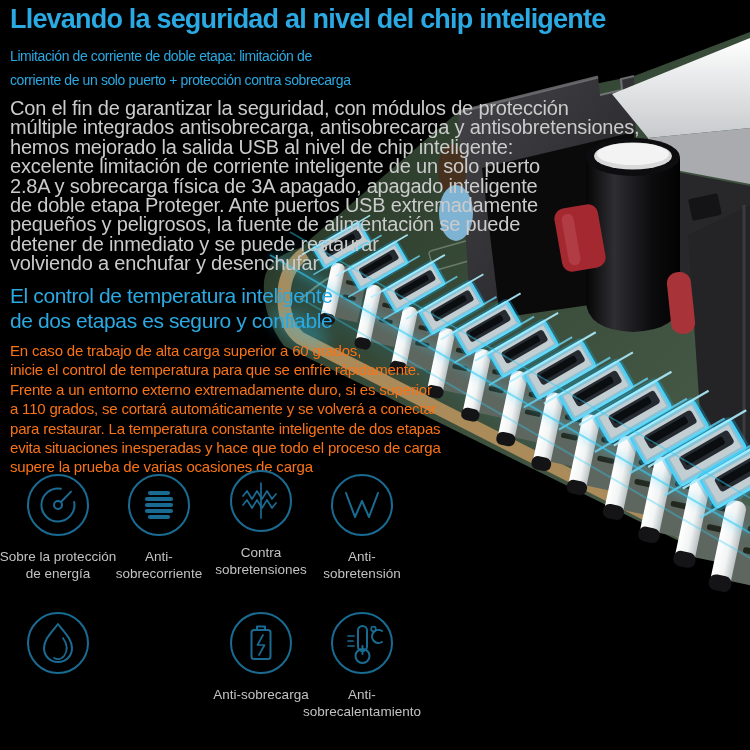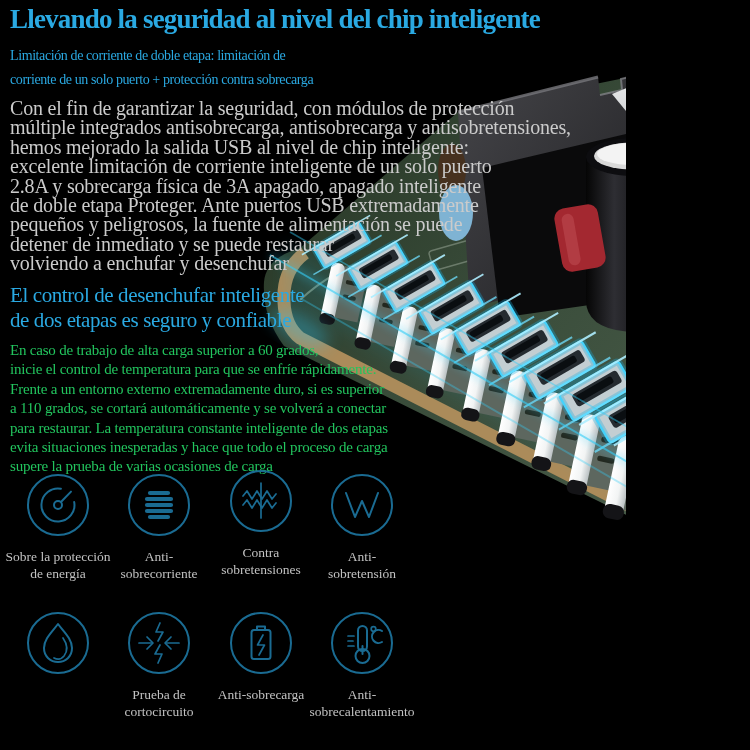--- a/index.html
+++ b/index.html
@@ -1,27 +1,27 @@
 <!DOCTYPE html>
 <html><head>
 <meta charset="utf-8">
 <style>
   html,body{margin:0;padding:0;background:#000;}
-  .stage{position:relative;width:626px;height:750px;background:#000;overflow:hidden;
-         font-family:Liberation Serif, serif;}
+  .stage{position:relative;width:750px;height:750px;background:#000;overflow:hidden;
+         font-family:Liberation Sans, sans-serif;}
   .stage *{box-sizing:border-box;}
   .photo{position:absolute;left:0;top:0;width:750px;height:750px;pointer-events:none;z-index:0;}
   .txt{position:absolute;z-index:2;white-space:pre-line;margin:0;}
   .title{left:10px;top:4px;font-size:27px;font-weight:bold;letter-spacing:-0.8px;color:#2aa9e2;}
   .subtitle{left:10px;top:44px;font-size:14px;font-weight:400;letter-spacing:-0.4px;
             line-height:24px;color:#2aa9e2;}
   .body1{left:10px;top:99px;font-size:20px;letter-spacing:-0.2px;line-height:19.4px;color:#cbcbcb;}
   .h2{left:10px;top:283px;font-size:21px;font-weight:400;letter-spacing:-0.4px;
       line-height:25px;color:#2aa9e2;}
-  .body2{left:10px;top:341px;font-size:15px;letter-spacing:-0.2px;line-height:19.4px;color:#22c55e;}
+  .body2{left:10px;top:341px;font-size:15px;letter-spacing:-0.2px;line-height:19.4px;color:#f97316;}
   .feature{position:absolute;width:134px;z-index:2;display:flex;flex-direction:column;
            align-items:center;}
   .ficon{width:66px;height:66px;display:block;}
   .ficon svg{display:block;}
   .ficon .st{stroke:#1a6b92;fill:none;stroke-width:2;stroke-linecap:round;stroke-linejoin:round;}
   .ficon .th{stroke-width:4.2;}
   .ficon .tn{stroke-width:1.7;}
   .flabel{margin-top:11px;font-size:13.5px;line-height:16.5px;color:#c2c2c2;
           text-align:center;white-space:pre-line;}
 </style>
@@ -159,21 +159,21 @@
 corriente de un solo puerto + protección contra sobrecarga</h2>
   <p class="txt body1">Con el fin de garantizar la seguridad, con módulos de protección
 múltiple integrados antisobrecarga, antisobrecarga y antisobretensiones,
 hemos mejorado la salida USB al nivel de chip inteligente:
 excelente limitación de corriente inteligente de un solo puerto
 2.8A y sobrecarga física de 3A apagado, apagado inteligente
 de doble etapa Proteger. Ante puertos USB extremadamente
 pequeños y peligrosos, la fuente de alimentación se puede
 detener de inmediato y se puede restaurar
 volviendo a enchufar y desenchufar</p>
-  <h3 class="txt h2">El control de desenchufar inteligente
+  <h3 class="txt h2">El control de temperatura inteligente
 de dos etapas es seguro y confiable</h3>
   <p class="txt body2">En caso de trabajo de alta carga superior a 60 grados,
 inicie el control de temperatura para que se enfríe rápidamente.
 Frente a un entorno externo extremadamente duro, si es superior
 a 110 grados, se cortará automáticamente y se volverá a conectar
 para restaurar. La temperatura constante inteligente de dos etapas
 evita situaciones inesperadas y hace que todo el proceso de carga
 supere la prueba de varias ocasiones de carga</p>
 
   <div class="feature" style="left:-9px;top:472px">
@@ -227,35 +227,20 @@
 
   <div class="feature" style="left:-9px;top:610px">
     <span class="ficon">
       <svg width="66" height="66" viewBox="0 0 66 66">
         <circle class="st" cx="33" cy="33" r="30"></circle>
         <path class="st" d="M33,14 C27,22 19,29 19,38 C19,46.5 25.5,52 33,52 C40.5,52 47,46.5 47,38 C47,29 39,22 33,14 Z"></path>
         <path class="st tn" d="M38,28 Q45,38 39,46 Q35,51 29,48"></path>
       </svg>
     </span>
   </div>
-  <div class="feature" style="left:92px;top:610px">
-    <span class="ficon">
-      <svg width="66" height="66" viewBox="0 0 66 66">
-        <circle class="st" cx="33" cy="33" r="30"></circle>
-        <polyline class="st tn" points="34,13 30,22 37,22 32,31"></polyline>
-        <polyline class="st tn" points="32,53 36,44 29,44 34,35"></polyline>
-        <line class="st tn" x1="13" y1="33" x2="26" y2="33"></line>
-        <polyline class="st tn" points="21,27 27,33 21,39"></polyline>
-        <line class="st tn" x1="53" y1="33" x2="40" y2="33"></line>
-        <polyline class="st tn" points="45,27 39,33 45,39"></polyline>
-      </svg>
-    </span>
-    <span class="flabel">Prueba de
-cortocircuito</span>
-  </div>
   <div class="feature" style="left:194px;top:610px">
     <span class="ficon">
       <svg width="66" height="66" viewBox="0 0 66 66">
         <circle class="st" cx="33" cy="33" r="30"></circle>
         <path class="st" d="M29,20 L29,16.5 L37,16.5 L37,20"></path>
         <rect class="st" x="23.5" y="20" width="19" height="29" rx="2.5"></rect>
         <polyline class="st tn" points="35,25 29.5,35 36.5,35 31,45"></polyline>
       </svg>
     </span>
     <span class="flabel">Anti-sobrecarga</span>

